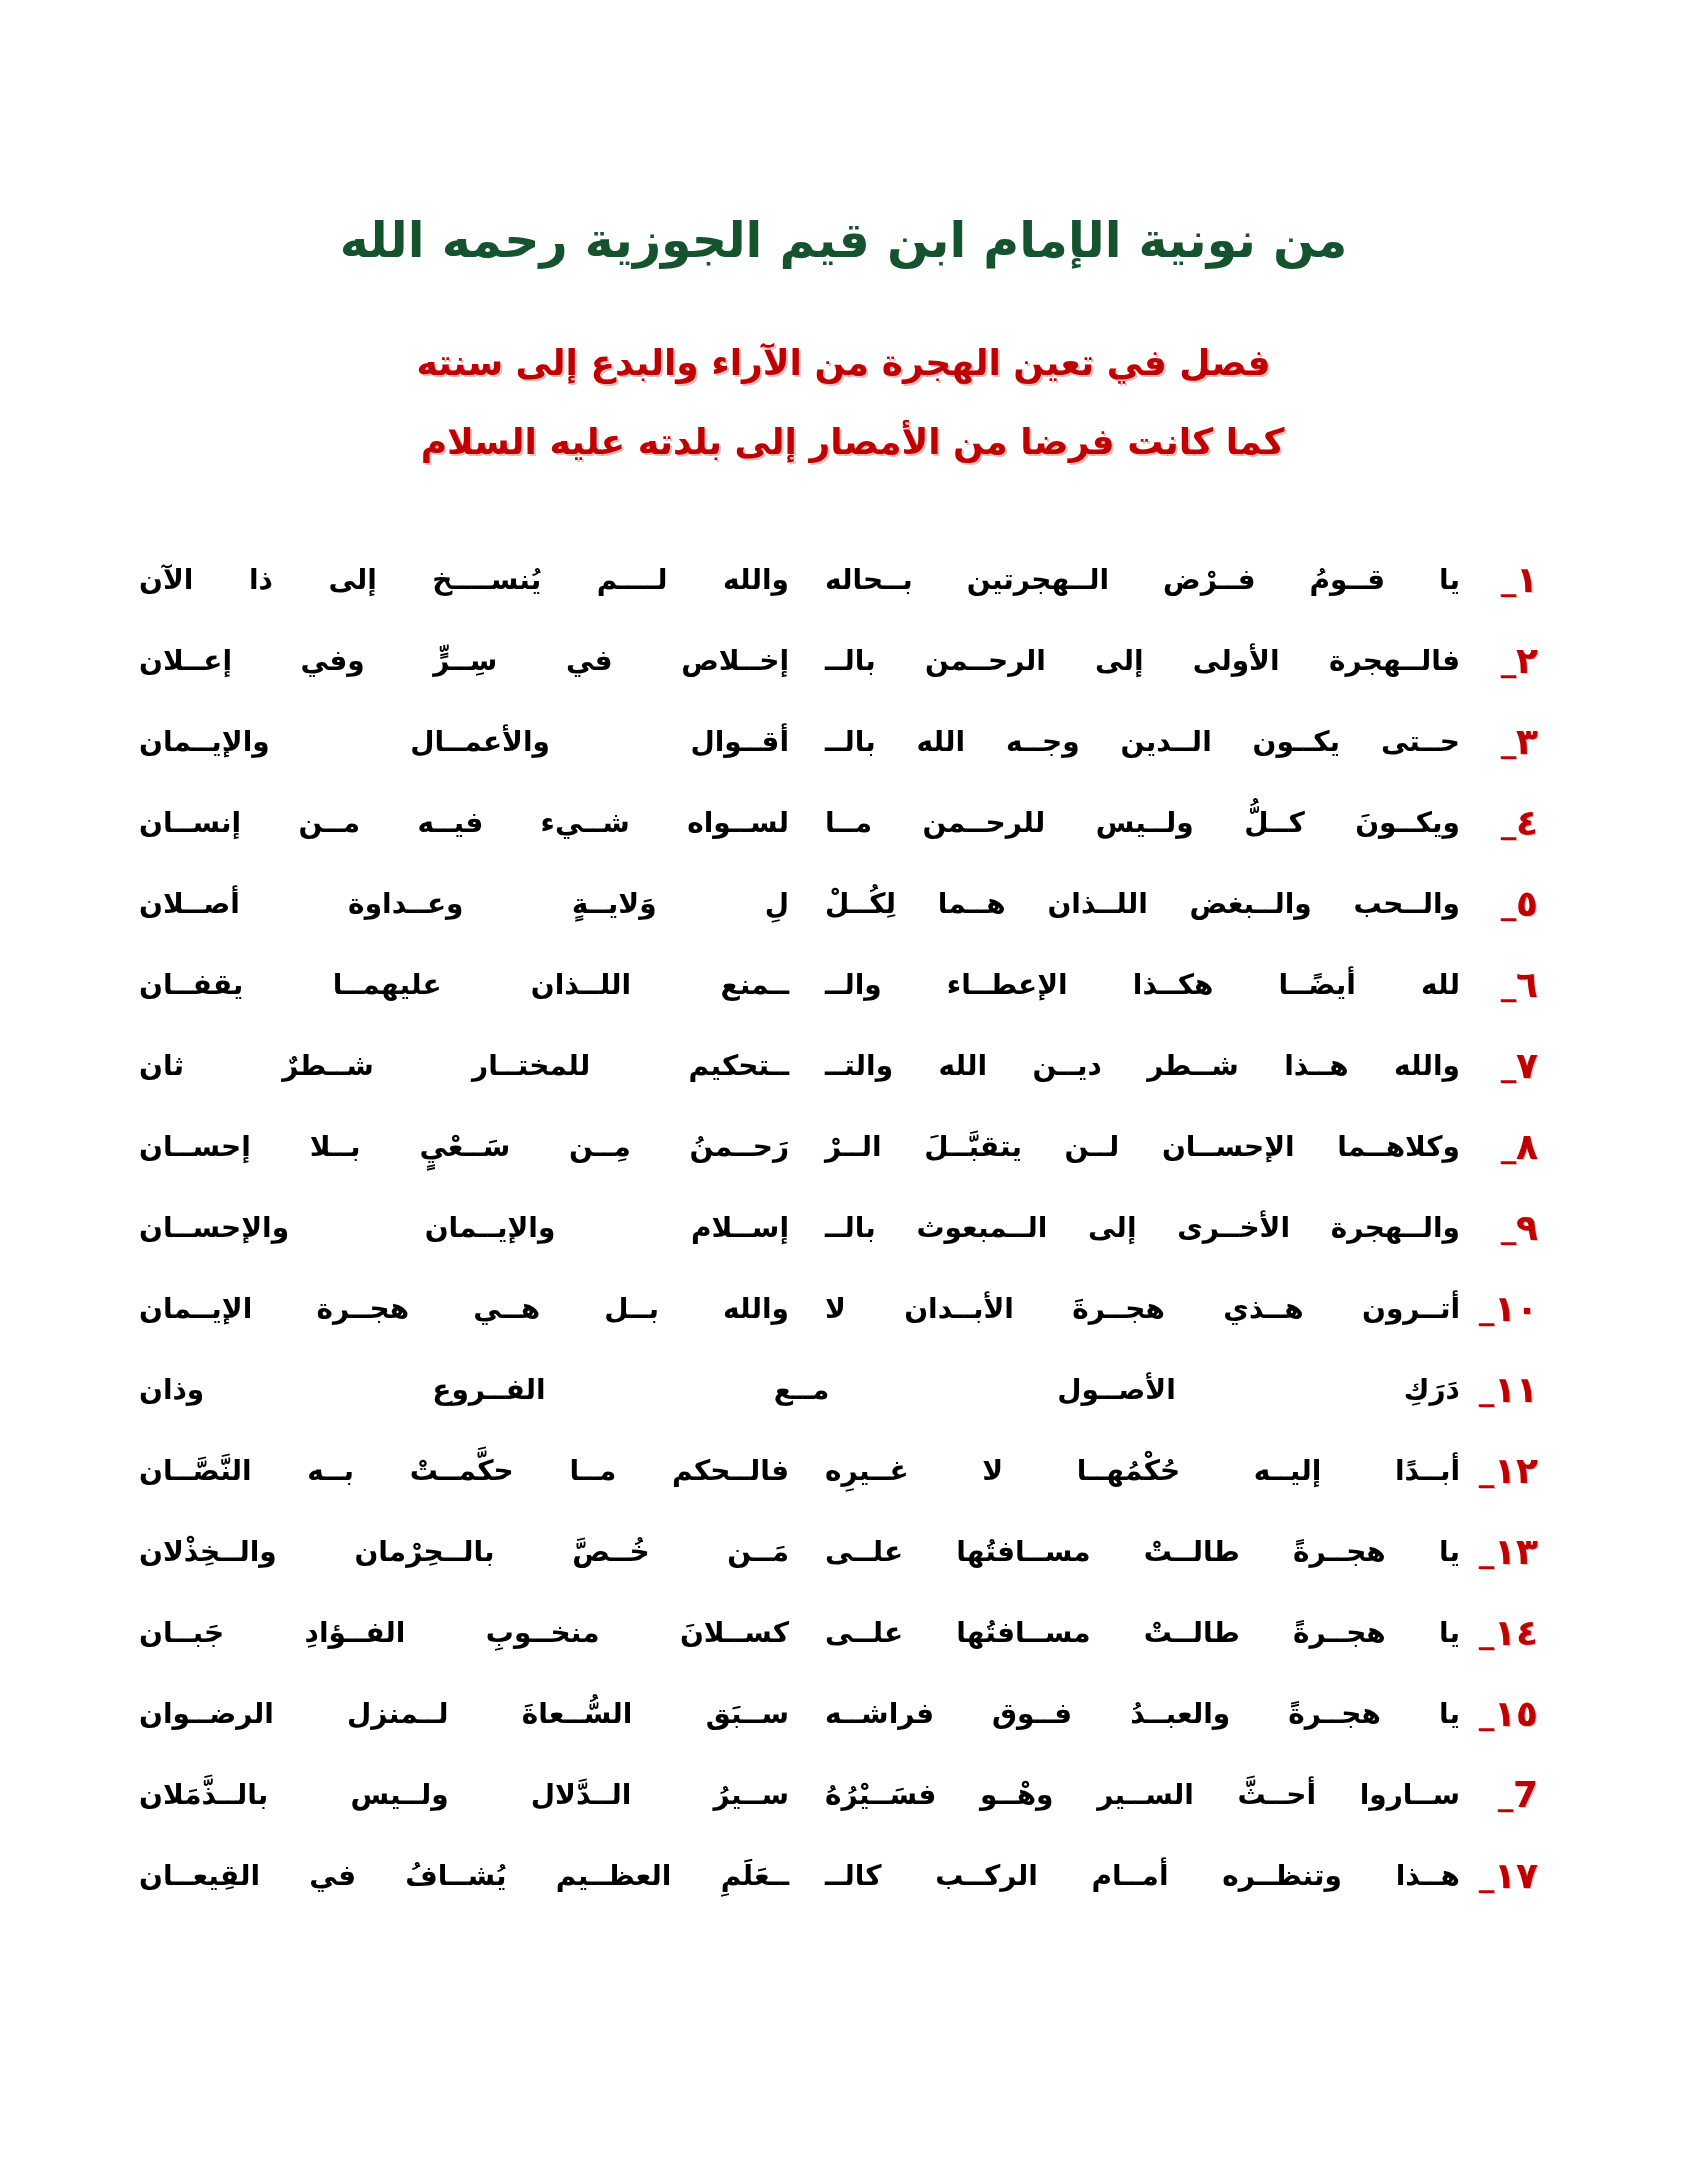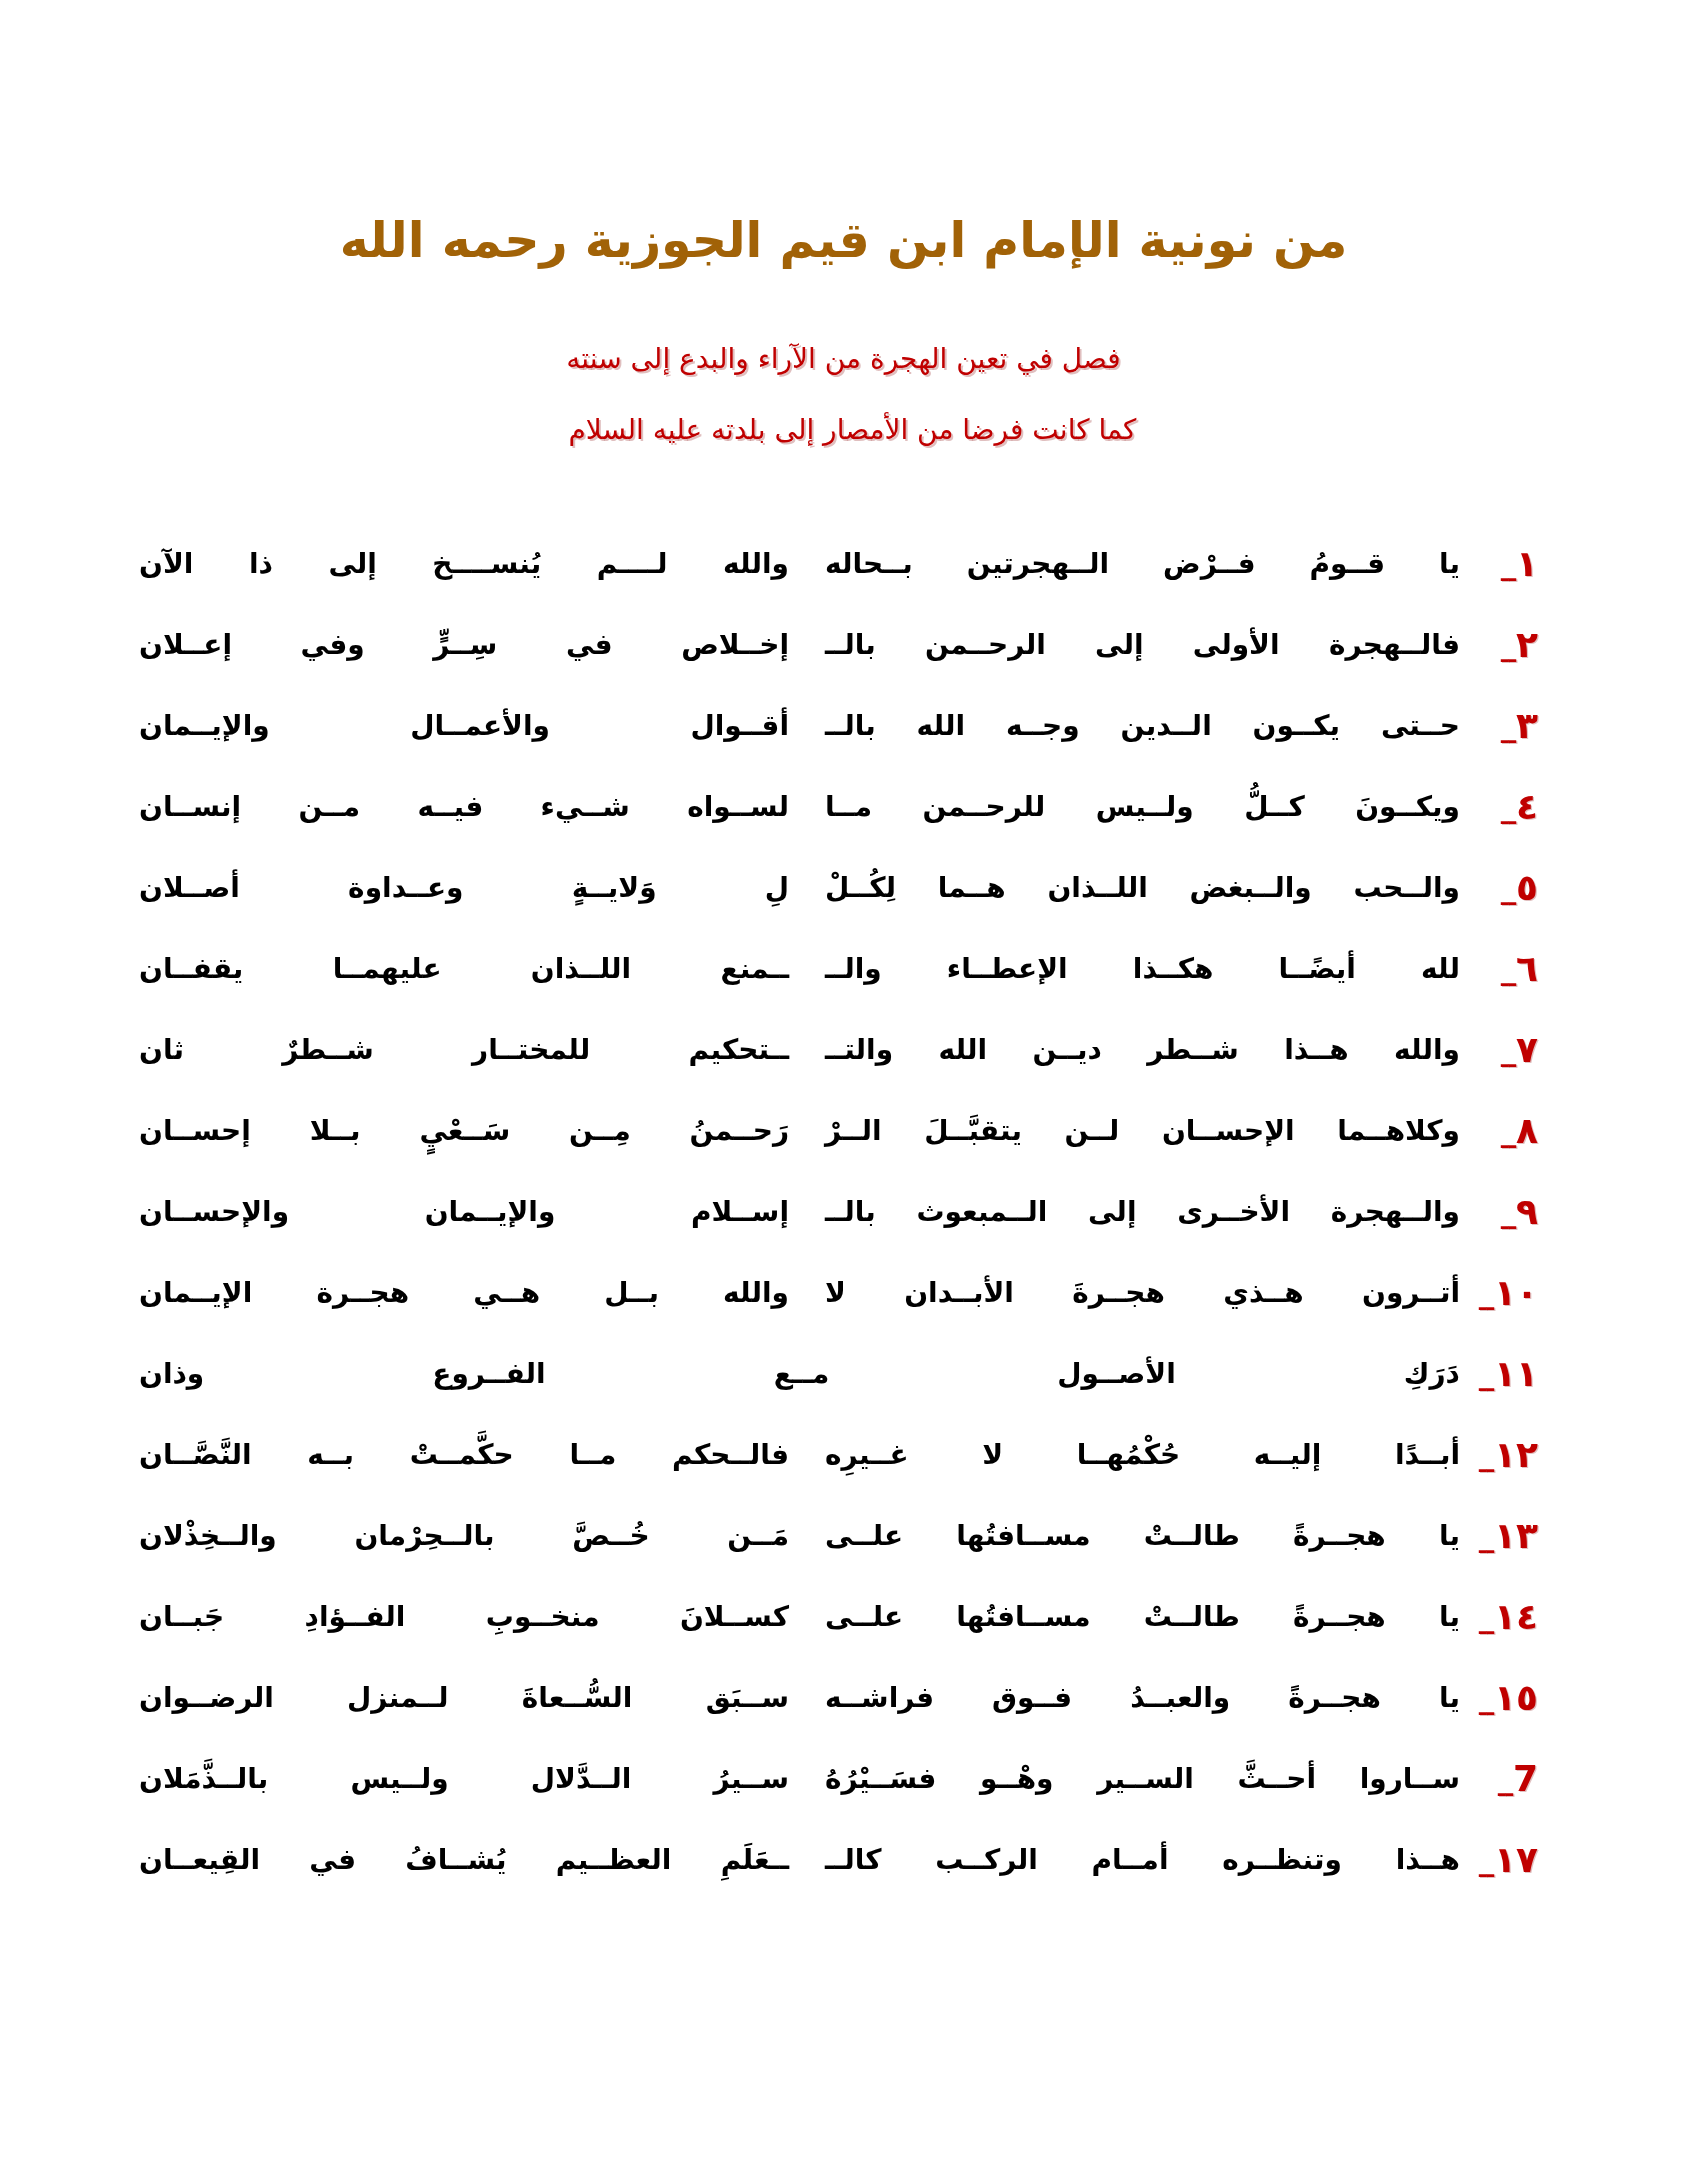--- a/index.html
+++ b/index.html
@@ -17,27 +17,27 @@
   .page {
     position: absolute;
     inset: 0;
     direction: rtl;
   }
   .doc-title {
     margin-top: 212px;
     text-align: center;
     font-weight: bold;
     font-size: 49px;
-    color: #a16207;
+    color: #14532d;
     letter-spacing: 0.7px;
   }
   .doc-subtitle {
     text-align: center;
-    font-weight: normal;
-    font-size: 28px;
+    font-weight: bold;
+    font-size: 36px;
     color: #c00000;
     text-shadow: 2px 2px 0 rgba(130, 0, 0, 0.25);
   }
   .doc-subtitle.first { margin-top: 73px; }
   .doc-subtitle.second { margin-top: 38px; margin-left: 18px; }
   .verses {
     margin: 78px 149px 0 139px;
   }
   .verse-row {
     display: flex;

